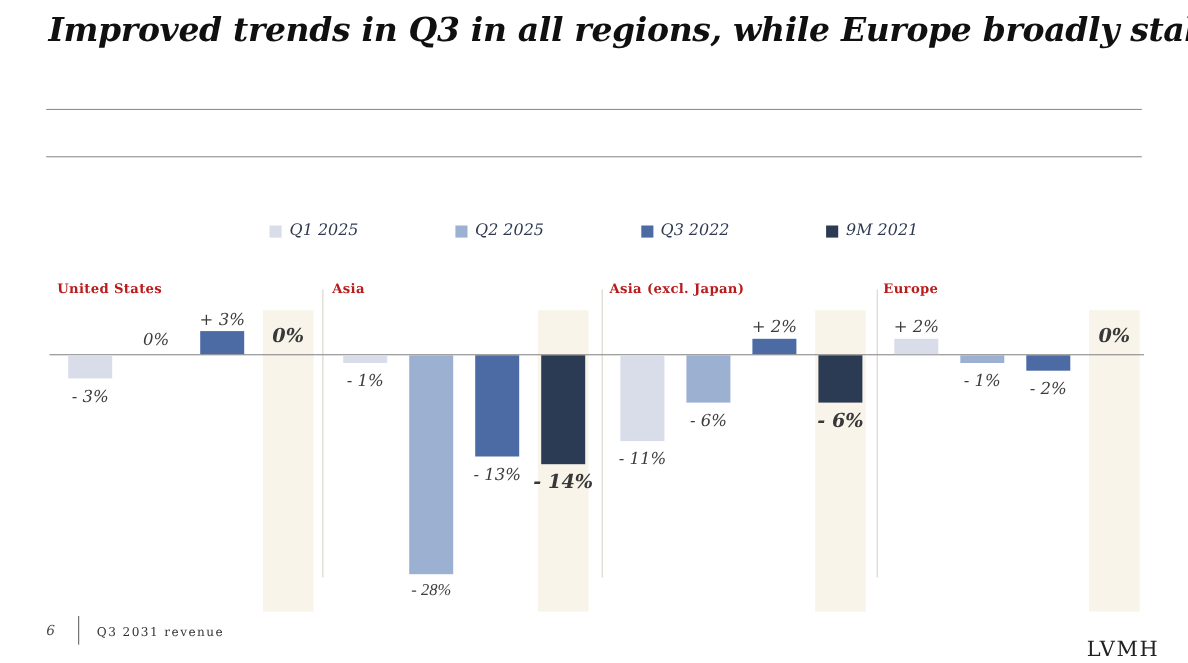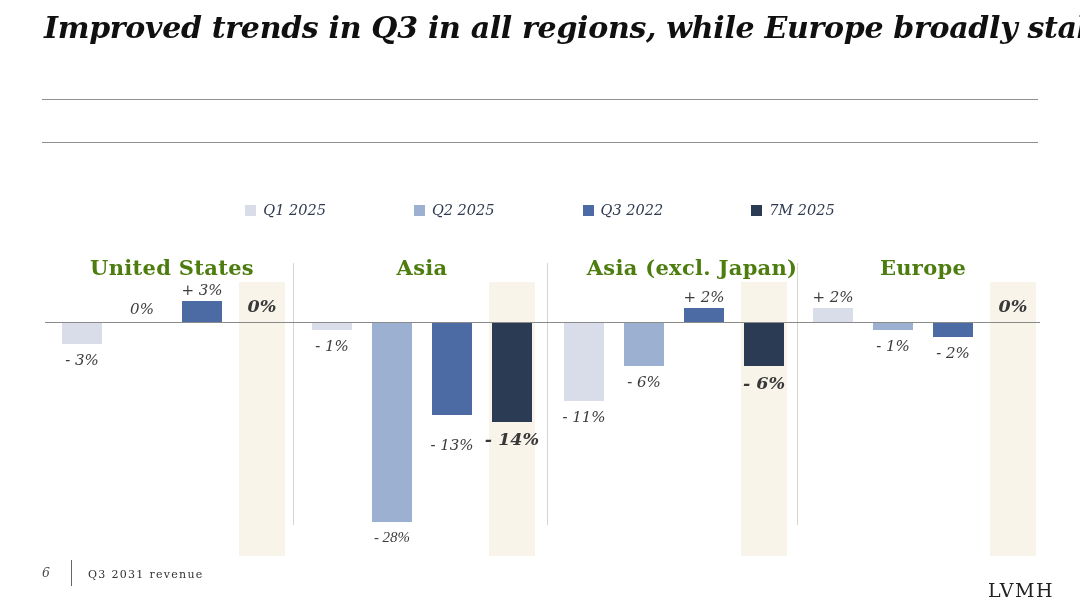--- a/index.html
+++ b/index.html
@@ -23,22 +23,22 @@
   .subtitle-unit{font-family:"DejaVu Sans","Liberation Sans",sans-serif;font-size:13px;margin-left:6px;}
   .subtitle-rest{font-style:italic;font-size:16.5px;}
   .legend{
     position:absolute;left:0;top:202px;width:100%;
     display:flex;justify-content:center;gap:88px;
   }
   .legend-item{display:flex;align-items:center;}
   .legend-swatch{width:11px;height:11px;display:inline-block;margin-right:7px;}
   .legend-label{font-style:italic;font-size:14.5px;color:#2e3a50;}
   .region-header{
-    position:absolute;top:255px;width:240px;text-align:center;
-    font-weight:700;font-size:21px;color:#4d7c0f;letter-spacing:0.3px;z-index:4;
+    position:absolute;top:255px;width:240px;
+    font-weight:700;font-size:12px;color:#b91c1c;letter-spacing:0.3px;z-index:4;
   }
   .band{position:absolute;top:282px;height:274px;width:46px;z-index:1;}
   .axis-line{position:absolute;height:1px;z-index:2;}
   .separator{position:absolute;width:1px;top:263px;height:262px;z-index:1;}
   .bar{position:absolute;width:40px;z-index:3;}
   .val-label{
     position:absolute;width:110px;text-align:center;z-index:4;
     font-style:italic;font-size:15px;color:#3c3c3c;white-space:nowrap;
   }
   .val-label-9m{font-weight:700;font-size:17.5px;color:#383838;}
@@ -63,21 +63,21 @@
       <div class="legend-item">
         <div class="legend-swatch" style="background: rgb(156, 176, 210);"></div>
         <div class="legend-label">Q2 2025</div>
       </div>
       <div class="legend-item">
         <div class="legend-swatch" style="background: rgb(76, 107, 164);"></div>
         <div class="legend-label">Q3 2022</div>
       </div>
       <div class="legend-item">
         <div class="legend-swatch" style="background: rgb(44, 59, 84);"></div>
-        <div class="legend-label">7M 2025</div>
+        <div class="legend-label">9M 2021</div>
       </div>
     </div>
 
   <div id="chart">
       <div class="separator" style="left: 293px; background: rgb(216, 213, 204);"></div>
       <div class="separator" style="left: 547px; background: rgb(216, 213, 204);"></div>
       <div class="separator" style="left: 797px; background: rgb(216, 213, 204);"></div>
       <div class="band" style="left: 239px; background: rgb(248, 244, 234);"></div>
       <div class="region-header" style="left: 52px;">United States</div>
       <div class="bar" style="left: 62px; width: 40px; background: rgb(217, 221, 233); height: 21px; top: 323px;"></div>
@@ -86,25 +86,25 @@
       <div class="bar" style="left: 182px; width: 40px; background: rgb(76, 107, 164); height: 21px; top: 301px;"></div>
       <div class="val-label" style="left: 147px; top: 281px;">+ 3%</div>
       <div class="val-label val-label-9m" style="left: 207px; top: 296px;">0%</div>
       <div class="band" style="left: 489px; background: rgb(248, 244, 234);"></div>
       <div class="region-header" style="left: 302px;">Asia</div>
       <div class="bar" style="left: 312px; width: 40px; background: rgb(217, 221, 233); height: 7px; top: 323px;"></div>
       <div class="val-label" style="left: 277px; top: 337px;">- 1%</div>
       <div class="bar" style="left: 372px; width: 40px; background: rgb(156, 176, 210); height: 199px; top: 323px;"></div>
       <div class="val-label" style="left: 337px; top: 529px; font-family: Liberation Serif, serif;">- 28%</div>
       <div class="bar" style="left: 432px; width: 40px; background: rgb(76, 107, 164); height: 92px; top: 323px;"></div>
-      <div class="val-label" style="left: 397px; top: 436px;">- 13%</div>
+      <div class="val-label" style="left: 397px; top: 422px;">- 13%</div>
       <div class="bar" style="left: 492px; width: 40px; background: rgb(44, 59, 84); height: 99px; top: 323px;"></div>
       <div class="val-label val-label-9m" style="left: 457px; top: 429px;">- 14%</div>
       <div class="band" style="left: 741px; background: rgb(248, 244, 234);"></div>
-      <div class="region-header" style="left: 572px;">Asia (excl. Japan)</div>
+      <div class="region-header" style="left: 554px;">Asia (excl. Japan)</div>
       <div class="bar" style="left: 564px; width: 40px; background: rgb(217, 221, 233); height: 78px; top: 323px;"></div>
       <div class="val-label" style="left: 529px; top: 408px;">- 11%</div>
       <div class="bar" style="left: 624px; width: 40px; background: rgb(156, 176, 210); height: 43px; top: 323px;"></div>
       <div class="val-label" style="left: 589px; top: 373px;">- 6%</div>
       <div class="bar" style="left: 684px; width: 40px; background: rgb(76, 107, 164); height: 14px; top: 308px;"></div>
       <div class="val-label" style="left: 649px; top: 288px;">+ 2%</div>
       <div class="bar" style="left: 744px; width: 40px; background: rgb(44, 59, 84); height: 43px; top: 323px;"></div>
       <div class="val-label val-label-9m" style="left: 709px; top: 373px;">- 6%</div>
       <div class="band" style="left: 990px; background: rgb(248, 244, 234);"></div>
       <div class="region-header" style="left: 803px;">Europe</div>

